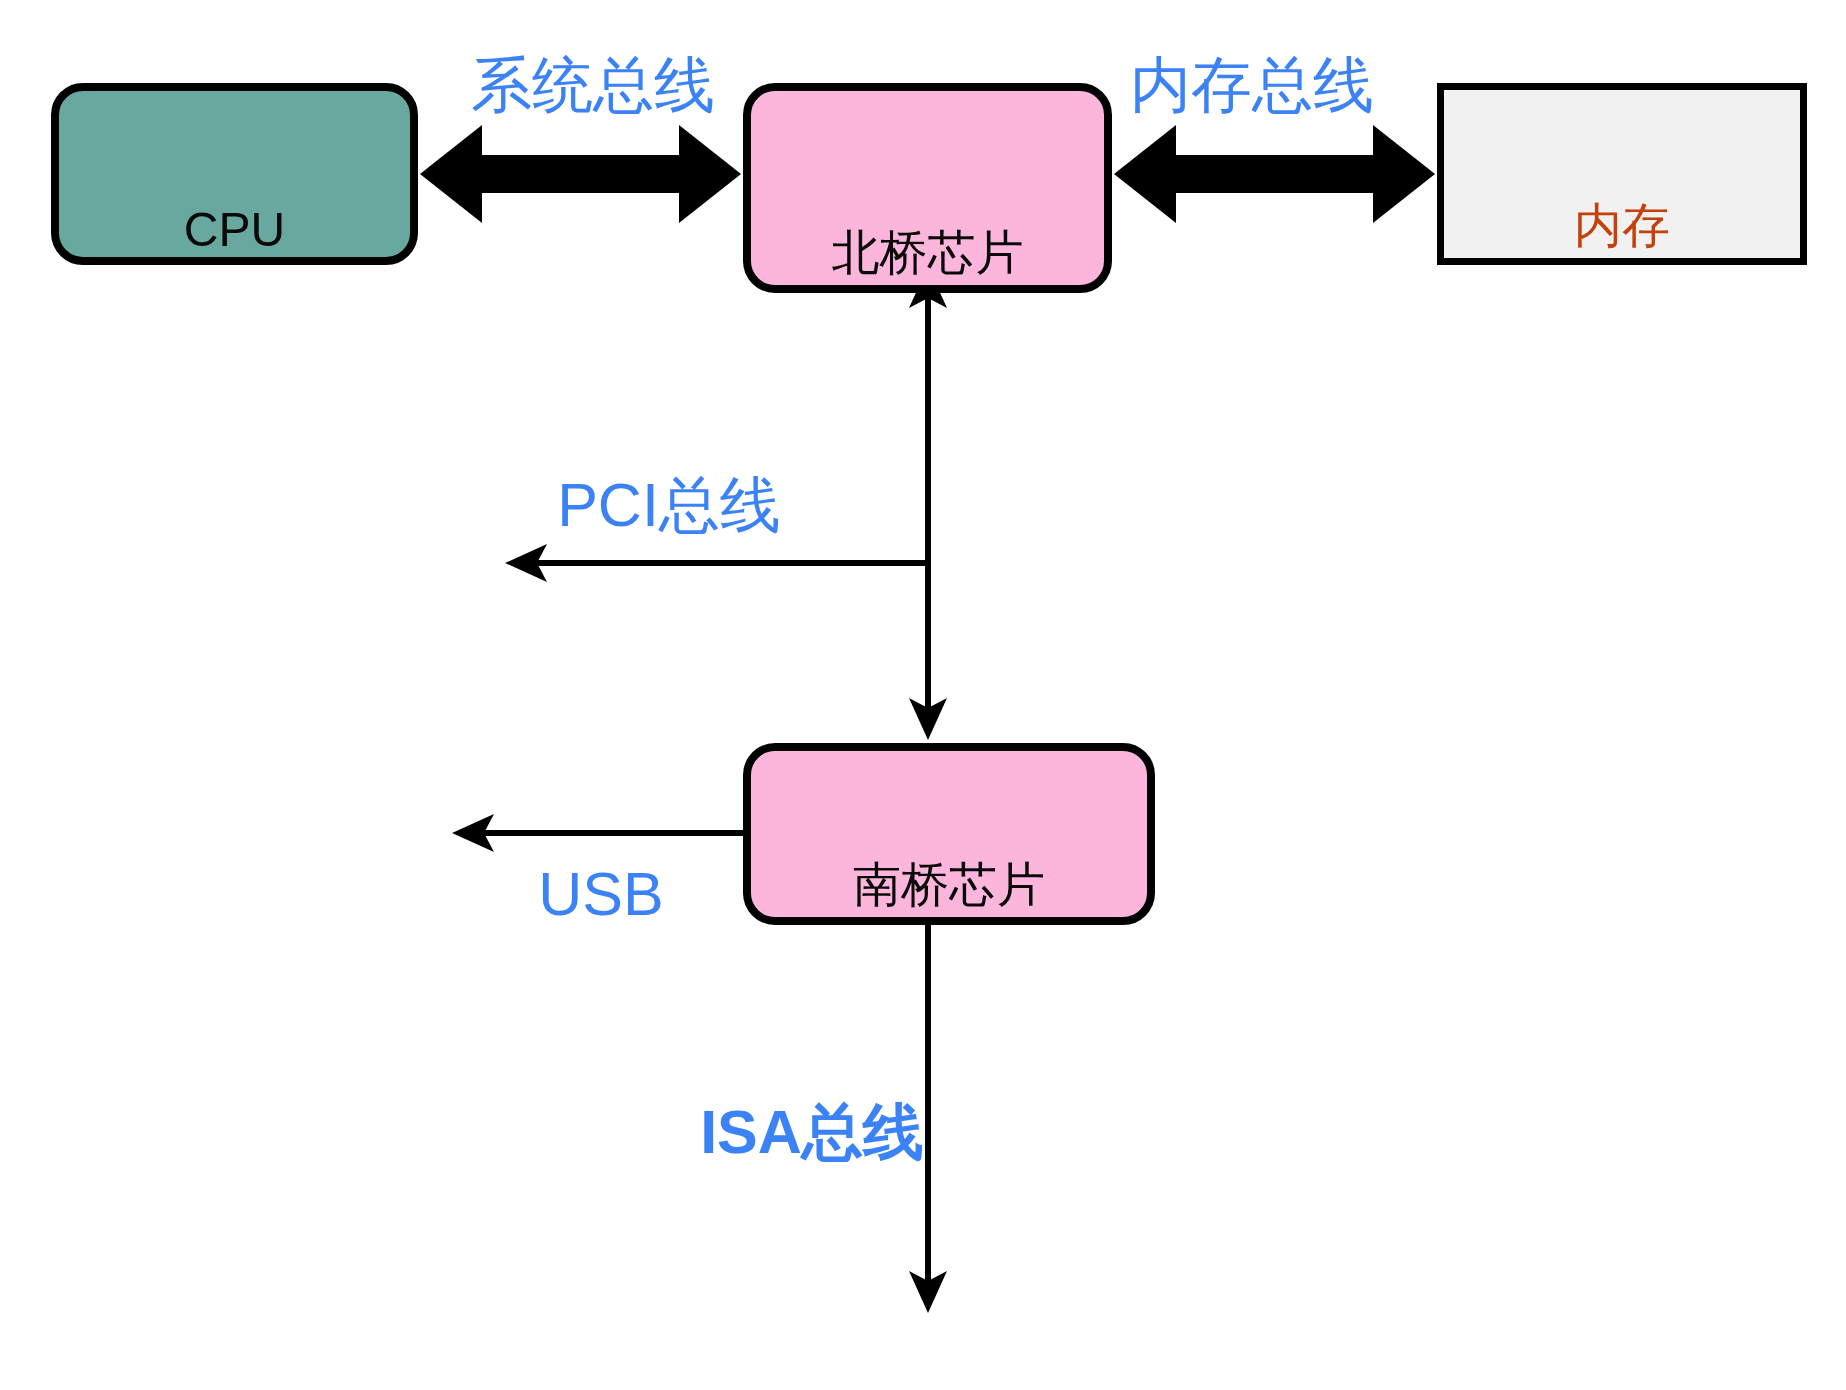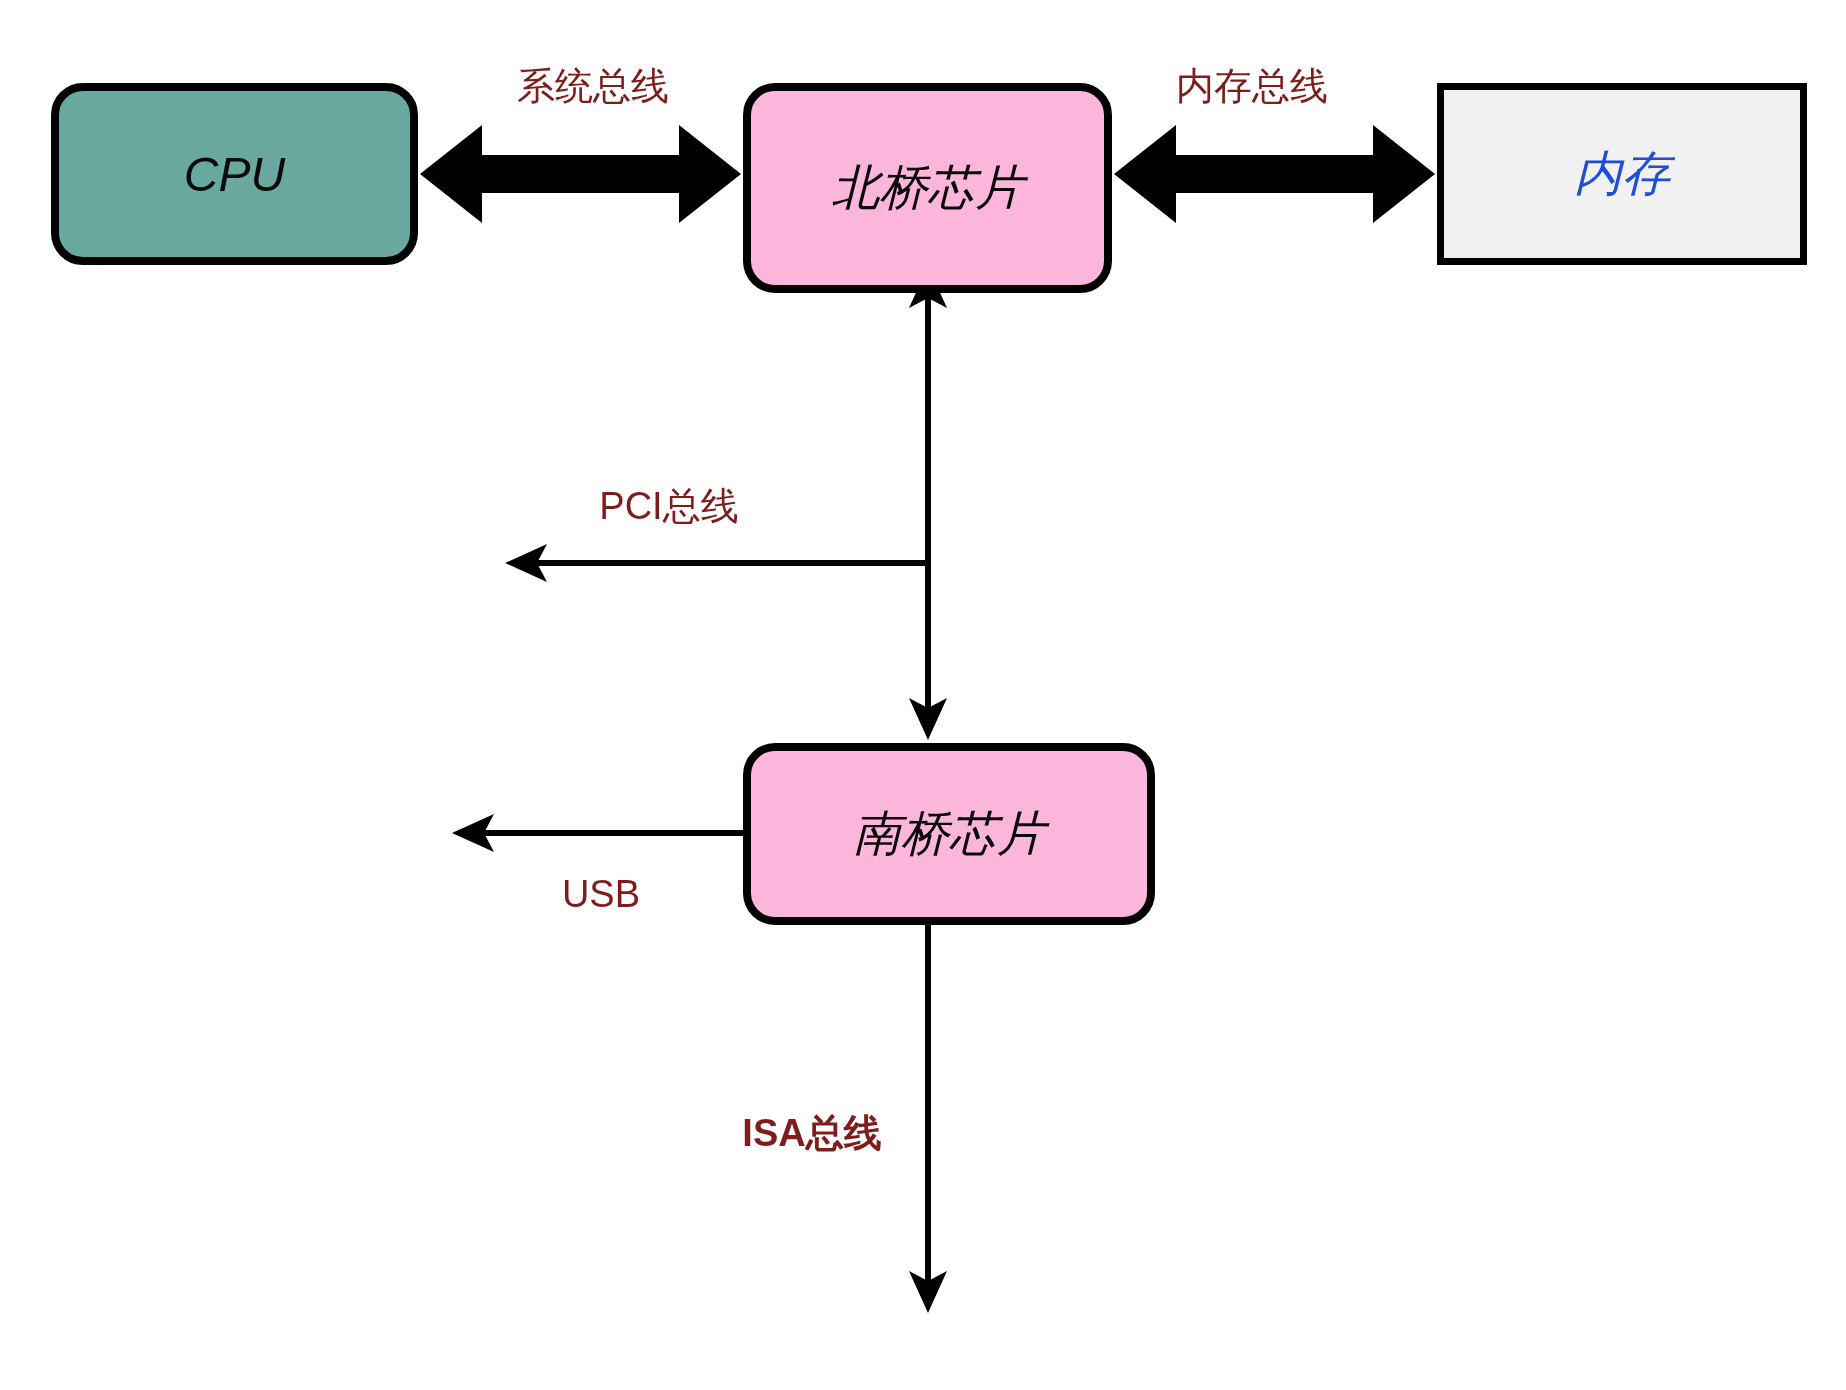--- a/index.html
+++ b/index.html
@@ -20,50 +20,49 @@
     left: 0;
     top: 0;
     width: 1846px;
     height: 1390px;
   }
   .node {
     position: absolute;
     box-sizing: border-box;
     border: 8px solid #000000;
     display: flex;
-    align-items: center;
+    align-items: flex-end;
     justify-content: center;
     font-size: 48px;
     color: #0a0a0a;
-    font-style: italic;
   }
   .node.rounded { border-radius: 32px; }
   .node-cpu {
     left: 51px; top: 83px; width: 367px; height: 182px;
     background: #69a89e;
   }
   .node-northbridge {
     left: 743px; top: 83px; width: 369px; height: 210px;
     background: #fcb6dc;
   }
   .node-memory {
     left: 1437px; top: 83px; width: 370px; height: 182px;
     background: #f1f1f1;
     border-width: 7px;
-    color: #1d4ed8;
+    color: #c2410c;
   }
   .node-southbridge {
     left: 743px; top: 743px; width: 412px; height: 182px;
     background: #fcb6dc;
   }
   .bus-label {
     position: absolute;
     transform: translate(-50%, -50%);
-    font-size: 38px;
-    color: #7f1d1d;
+    font-size: 61px;
+    color: #3b82f6;
     white-space: nowrap;
   }
   .lbl-system  { left: 593px;  top: 86px; }
   .lbl-membus  { left: 1252px; top: 86px; }
   .lbl-pci     { left: 669px;  top: 506px; }
   .lbl-usb     { left: 601px;  top: 894px; }
   .lbl-isa     { left: 812px;  top: 1133px; font-weight: bold; }
 </style>
 </head>
 <body>

